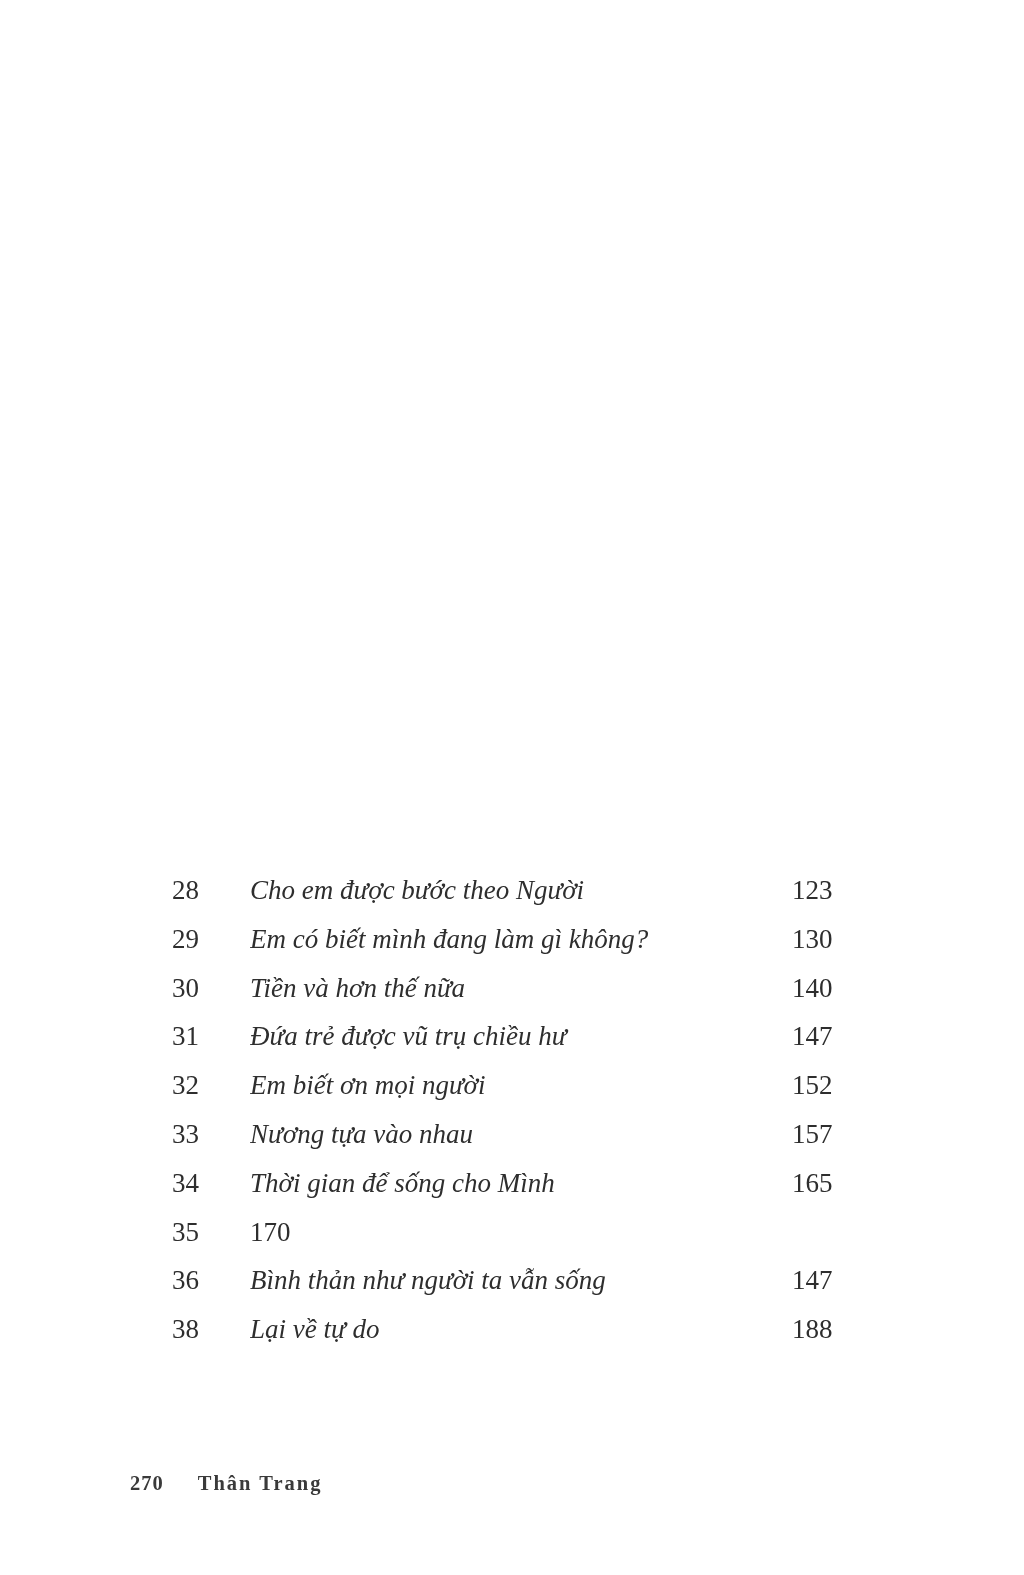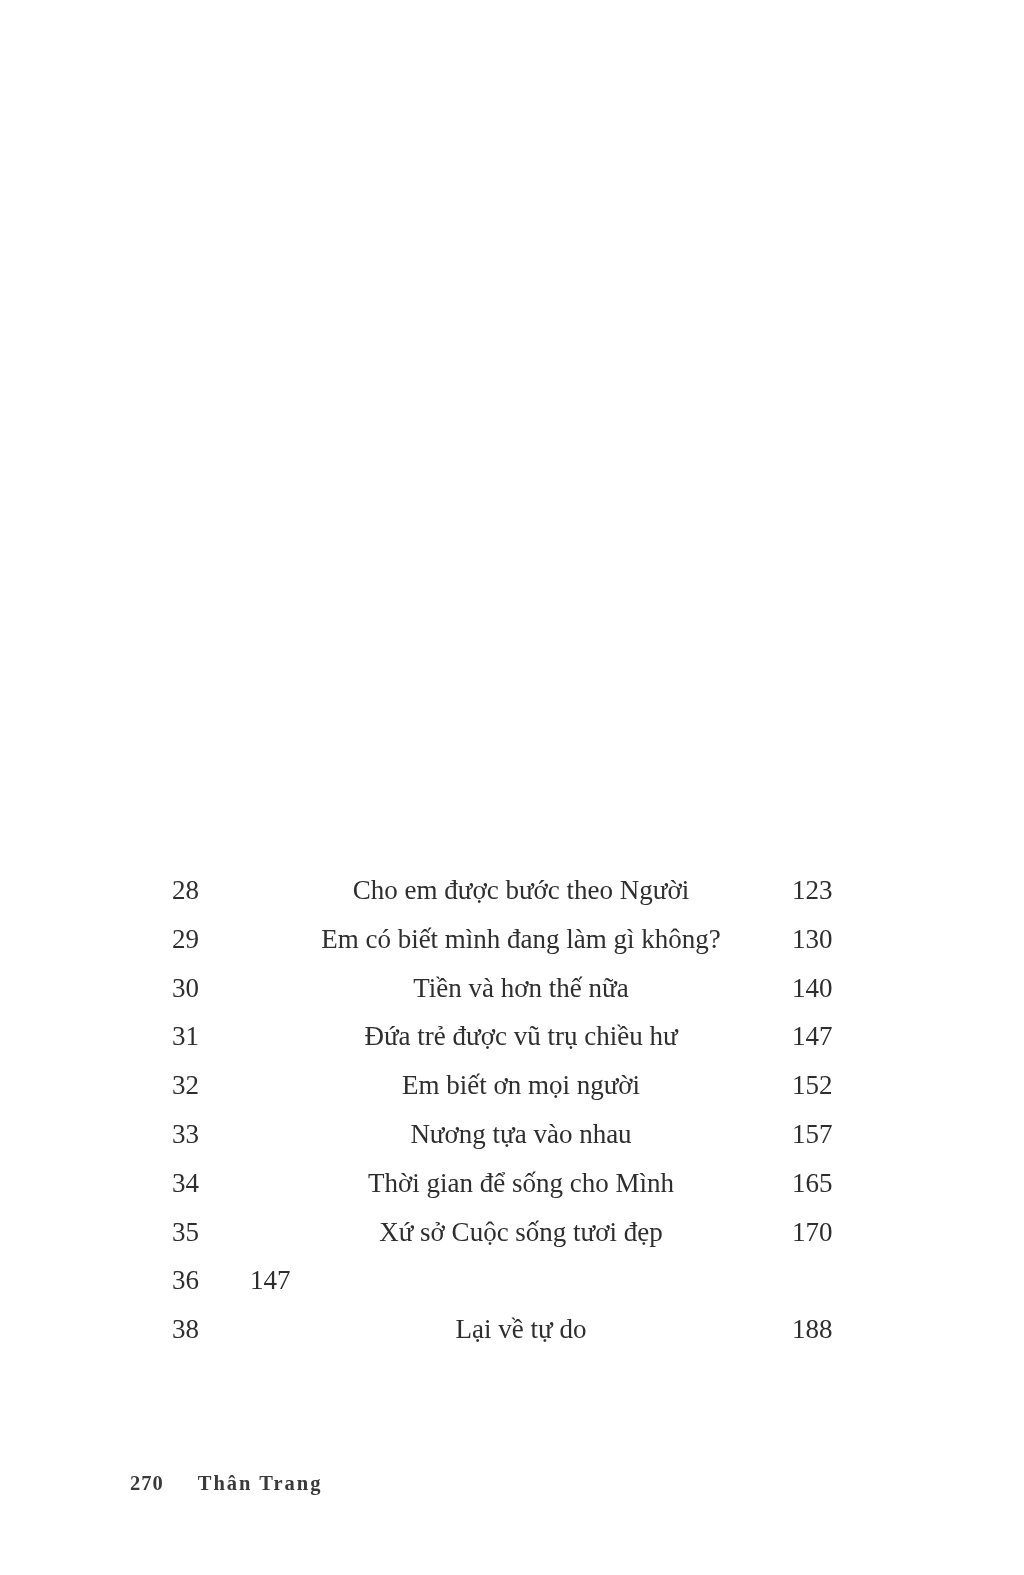--- a/index.html
+++ b/index.html
@@ -30,23 +30,24 @@
     font-size: 27px;
     line-height: 48.8px;
   }
   .toc-num {
     width: 78px;
     flex: 0 0 78px;
     text-align: left;
   }
   .toc-title {
     flex: 1 1 auto;
-    text-align: center;
+    text-align: left;
     white-space: nowrap;
     overflow: hidden;
+    font-style: italic;
   }
   .toc-page {
     flex: 0 0 80px;
     text-align: left;
   }
   .footer {
     position: absolute;
     top: 1472px;
     left: 130px;
     font-size: 20.5px;
@@ -107,26 +108,26 @@
     </div>
 
     <div class="toc-row">
       <span class="toc-num">34</span>
       <span class="toc-title">Thời gian để sống cho Mình</span>
       <span class="toc-page">165</span>
     </div>
 
     <div class="toc-row">
       <span class="toc-num">35</span>
-      <span class="toc-title">Xứ sở Cuộc sống tươi đẹp</span>
       <span class="toc-page">170</span>
     </div>
 
     <div class="toc-row">
       <span class="toc-num">36</span>
+      <span class="toc-title">Bình thản như người ta vẫn sống</span>
       <span class="toc-page">147</span>
     </div>
 
 
     <div class="toc-row">
       <span class="toc-num">38</span>
       <span class="toc-title">Lại về tự do</span>
       <span class="toc-page">188</span>
     </div>
 

